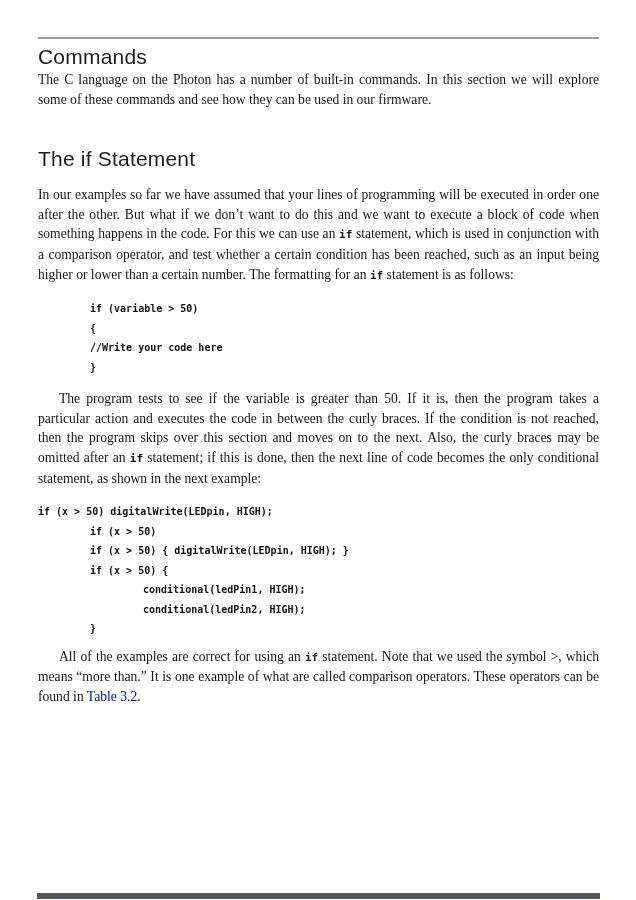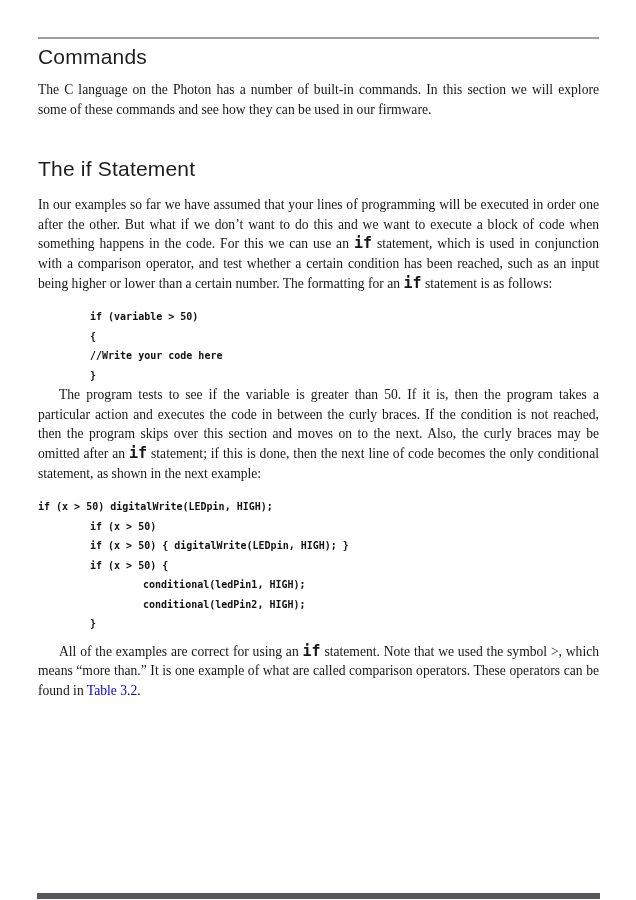--- a/index.html
+++ b/index.html
@@ -36,27 +36,27 @@
     letter-spacing:0.2px;
   }
   h1.chapter{margin-top:5px;}
   h2.section{margin-top:37px;}
   p.body{
     font-size:13.6px;
     line-height:19.6px;
     text-align:justify;
     color:var(--text);
   }
-  p.intro{margin-top:10px;}
+  p.intro{margin-top:0;}
   p.after-heading{margin-top:13px;}
-  p.explain{text-indent:21px;}
+  p.explain{margin-top:12px;text-indent:21px;}
   p.conclude{margin-top:8px;text-indent:21px;}
   code.inline-code{
     font-family:"DejaVu Sans Mono", monospace;
-    font-size:15px;
+    font-size:11px;
     font-weight:600;
   }
   .code-block{
     margin-top:14px;
     font-family:"DejaVu Sans Mono", monospace;
     font-size:10px;
     font-weight:600;
     line-height:19.5px;
     color:#111111;
   }

